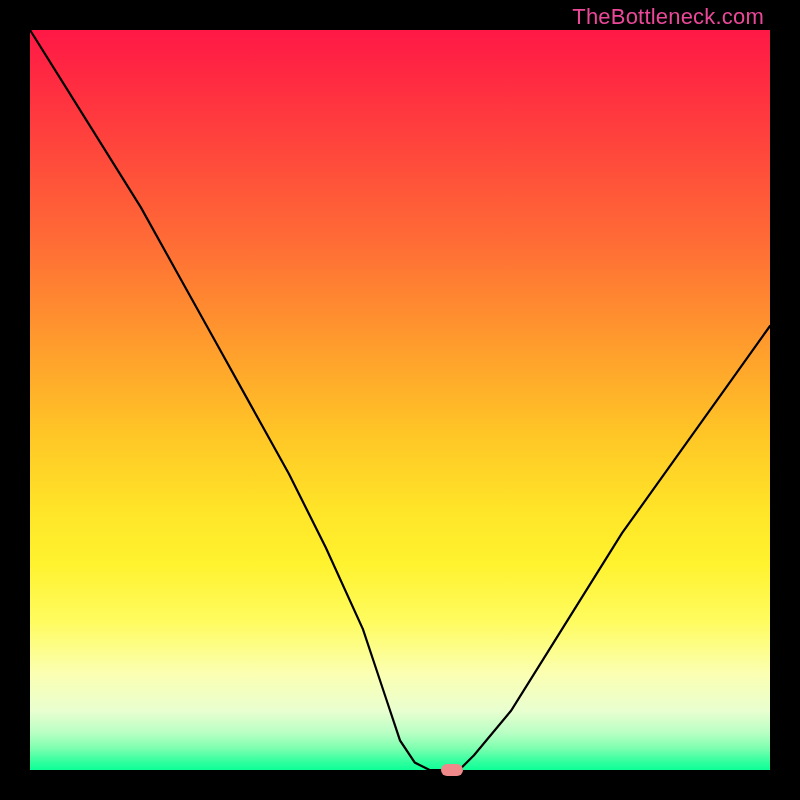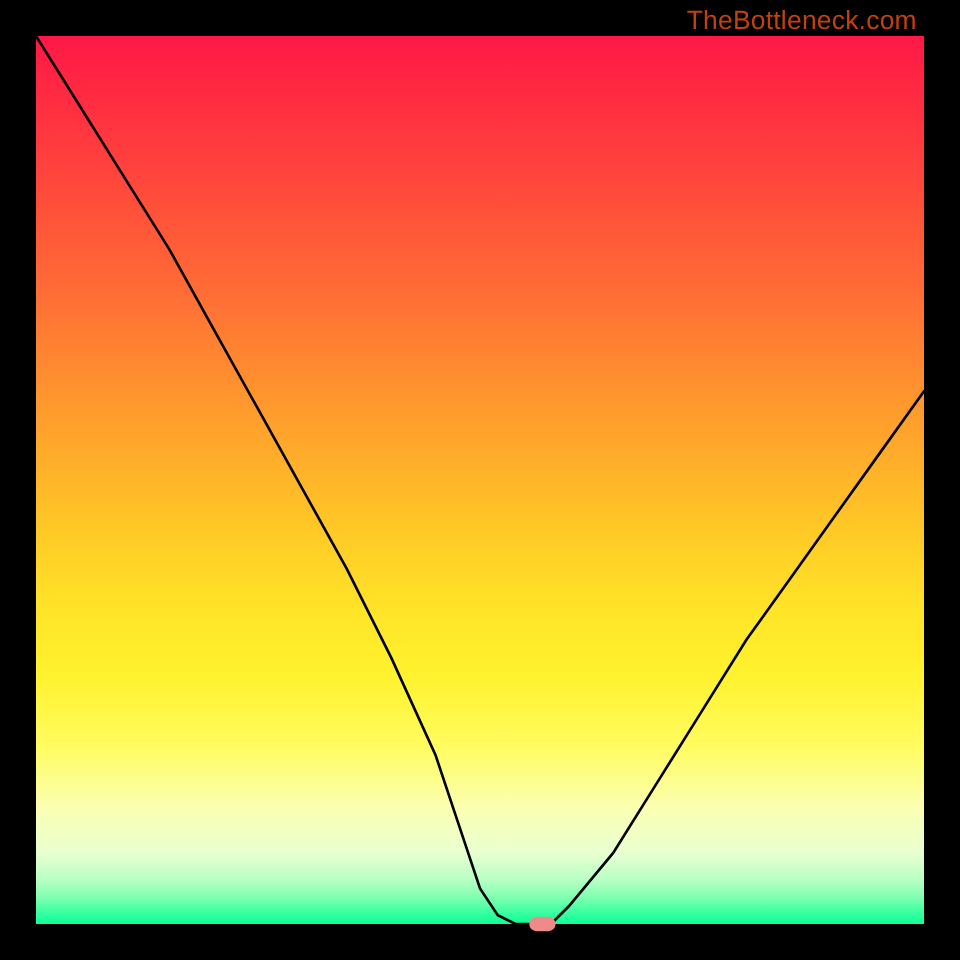--- a/index.html
+++ b/index.html
@@ -60,21 +60,21 @@
     width: 22px;
     height: 12px;
     border-radius: 6px;
     background: #f08a8a;
     transform: translate(-50%, -50%);
   }
   .watermark {
     position: absolute;
     top: 4px;
     right: 36px;
-    color: #c2410c;
+    color: #ec4899;
     font-size: 22px;
     letter-spacing: 0.2px;
     user-select: none;
     text-align: right;
   }
 </style>
 </head>
 <body>
 
 <div class="figure">

